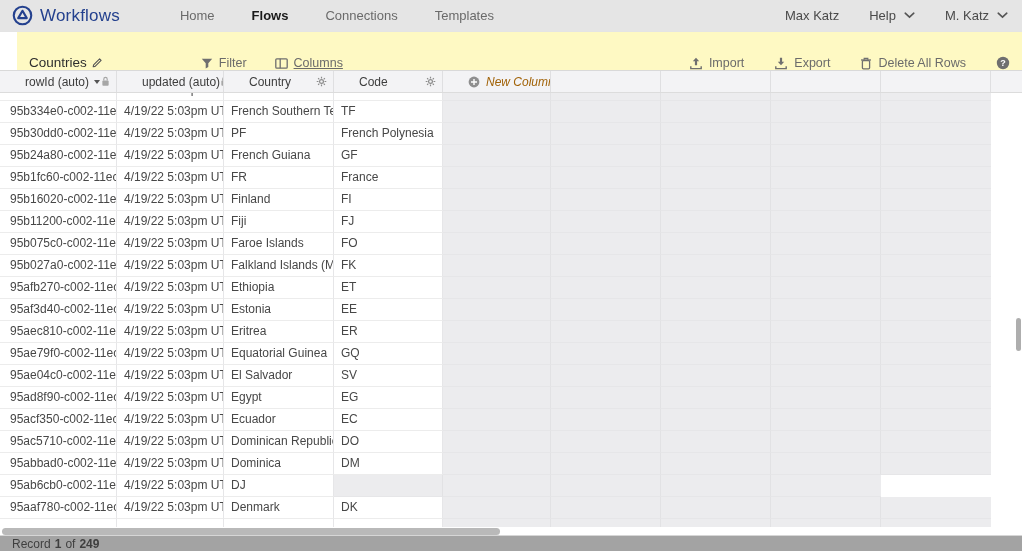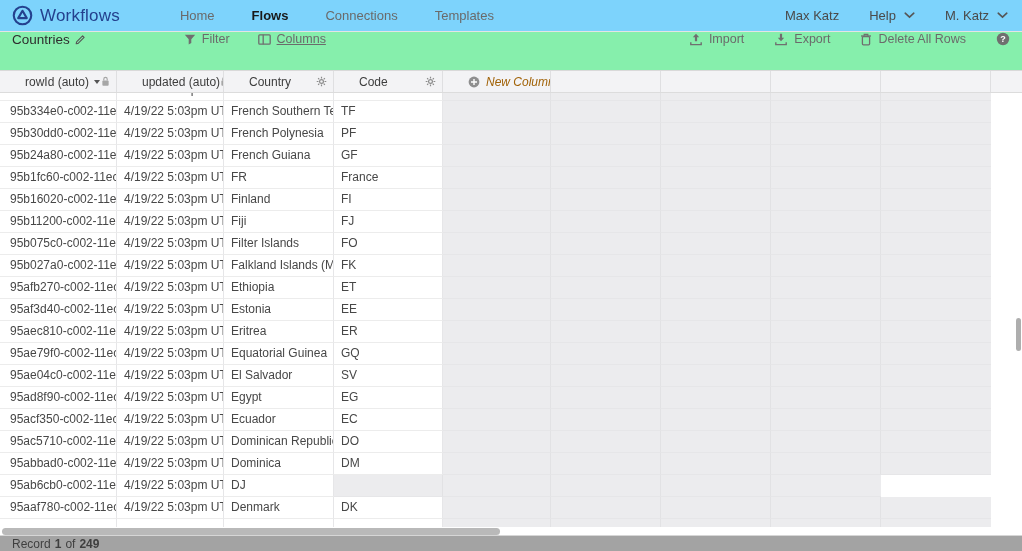--- a/index.html
+++ b/index.html
@@ -2,31 +2,31 @@
 <html><head>
 <meta charset="utf-8">
 <style>
   * { box-sizing: border-box; margin: 0; padding: 0; }
   html,body { width:1022px; height:551px; overflow:hidden; background:#fff;
     font-family:"Liberation Sans","DejaVu Sans",sans-serif; }
   .page { width:1022px; height:551px; display:flex; flex-direction:column; }
 
   
   .nav { height:32px; display:flex; align-items:center; padding:0 14px 0 12px;
-    border-bottom:1px solid #e4e4e4; background:#7dd3fc; flex:0 0 auto; }
+    border-bottom:1px solid #e4e4e4; background:#e5e5e5; flex:0 0 auto; }
   .brand { display:flex; align-items:center; gap:7px; }
   .brand-text { font-size:17px; color:#24418e; font-weight:500; letter-spacing:.2px; }
   .nav-links { display:flex; gap:37px; margin-left:60px; }
   .nav-link { font-size:13px; color:#6a6a6a; cursor:pointer; }
   .nav-link.active { color:#191919; font-weight:700; }
   .nav-right { margin-left:auto; display:flex; align-items:center; gap:30px; }
   .nav-right .item { font-size:13px; color:#4a4a4a; display:flex; align-items:center; gap:8px; cursor:pointer; }
 
   
-  .toolbar { height:38px; display:flex; align-items:flex-start; padding:0 12px; background:#86efac; flex:0 0 auto; }
+  .toolbar { height:38px; display:flex; align-items:flex-end; padding:0 12px; background:#fef9c3; flex:0 0 auto;margin-left:17px; }
   .app-title { font-size:13.5px; color:#2e2e2e; display:flex; align-items:center; gap:4px; }
   .tbtn { display:flex; align-items:center; gap:6px; font-size:12.5px; color:#6b6b6b; cursor:pointer; }
   .tb-filter { margin-left:98px; }
   .tb-columns { margin-left:28px;text-decoration:underline; }
   .toolbar-right { margin-left:auto; display:flex; align-items:center; gap:30px; }
 
   
   .grid-row { display:grid;
     grid-template-columns:117px 107px 110px 109px 108px 110px 110px 110px 110px 110px; }
   .thead { height:23px; background:#f3f3f5; border-top:1px solid #d9d9d9; border-bottom:1px solid #dcdcdc; flex:0 0 auto; }
@@ -243,22 +243,22 @@
         <div class="cell c3">TF</div>
         <div class="cell gray"></div>
         <div class="cell gray"></div>
         <div class="cell gray"></div>
         <div class="cell gray"></div>
         <div class="cell gray" style="border-right: none;"></div>
       </div>
       <div class="trow grid-row">
         <div class="cell c0">95b30dd0-c002-11ec-b8</div>
         <div class="cell c1">4/19/22 5:03pm UTC</div>
+        <div class="cell c3">PF</div>
         <div class="cell c2">French Polynesia</div>
-        <div class="cell c3">PF</div>
         <div class="cell gray"></div>
         <div class="cell gray"></div>
         <div class="cell gray"></div>
         <div class="cell gray"></div>
         <div class="cell gray" style="border-right: none;"></div>
       </div>
       <div class="trow grid-row">
         <div class="cell c0">95b24a80-c002-11ec-85</div>
         <div class="cell c1">4/19/22 5:03pm UTC</div>
         <div class="cell c2">French Guiana</div>
@@ -298,21 +298,21 @@
         <div class="cell c3">FJ</div>
         <div class="cell gray"></div>
         <div class="cell gray"></div>
         <div class="cell gray"></div>
         <div class="cell gray"></div>
         <div class="cell gray" style="border-right: none;"></div>
       </div>
       <div class="trow grid-row">
         <div class="cell c0">95b075c0-c002-11ec-86</div>
         <div class="cell c1">4/19/22 5:03pm UTC</div>
-        <div class="cell c2">Filter Islands</div>
+        <div class="cell c2">Faroe Islands</div>
         <div class="cell c3">FO</div>
         <div class="cell gray"></div>
         <div class="cell gray"></div>
         <div class="cell gray"></div>
         <div class="cell gray"></div>
         <div class="cell gray" style="border-right: none;"></div>
       </div>
       <div class="trow grid-row">
         <div class="cell c0">95b027a0-c002-11ec-ae</div>
         <div class="cell c1">4/19/22 5:03pm UTC</div>

